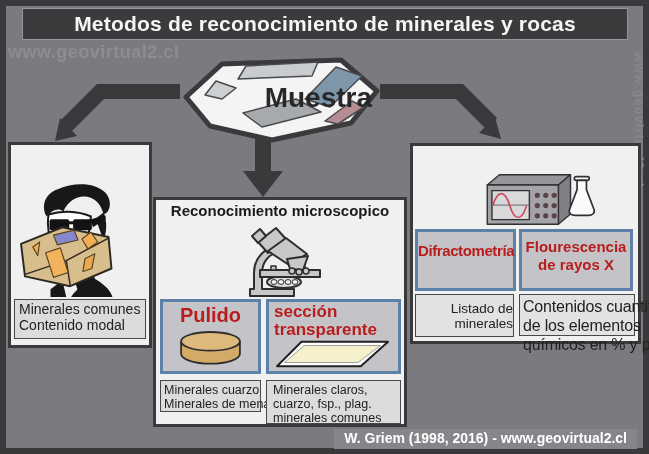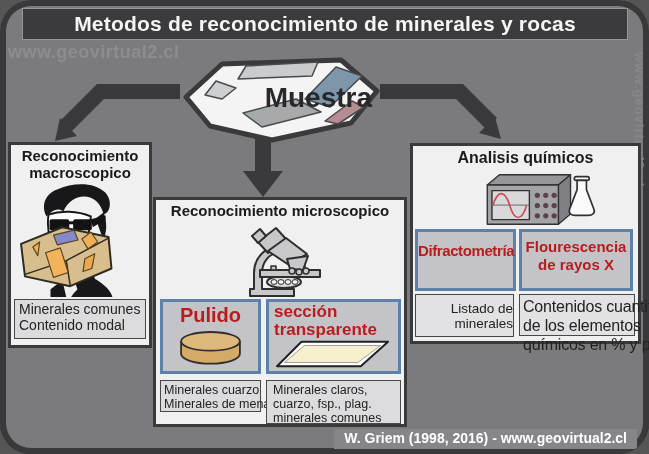--- a/index.html
+++ b/index.html
@@ -1,21 +1,20 @@
 <!DOCTYPE html>
 <html><head>
 <meta charset="utf-8">
 <style>
   html,body{margin:0;padding:0;background:#555;}
   *{box-sizing:border-box;font-family:"Liberation Sans",sans-serif;}
   .stage{
     position:relative;width:649px;height:454px;overflow:hidden;
     background:#7b7b7f;
     box-shadow:inset 0 0 0 6px #39393b, inset 0 -3px 0 #1c1c1e;
-    border-radius:31px;
   }
   .titlebar{
     position:absolute;left:22px;top:8px;width:606px;height:32px;
     background:#3b3b3d;border:1px solid #96969a;
     color:#f5f5f5;font-size:21px;font-weight:bold;
     text-align:center;line-height:29px;letter-spacing:.2px;
   }
   .wm-top{
     position:absolute;left:8px;top:42px;
     font-size:18px;font-weight:bold;color:#8d8d91;letter-spacing:.5px;
@@ -73,22 +72,20 @@
       <polygon points="205,95 216,81 236,88 222,99" fill="#ccd0d3"></polygon>
       <polygon points="238,79 246,66 318,62 312,76" fill="#c9cccf"></polygon>
       <polygon points="305,99 336,67 362,76 330,107" fill="#7e96aa"></polygon>
       <polygon points="325,121 352,101 364,107 338,124" fill="#b68d93"></polygon>
       <polygon points="243,113 296,99 321,112 262,127" fill="#a7aaad"></polygon>
     </g>
   </svg>
   <div class="muestra">Muestra</div>
 
   <div class="panel" style="left:8px;top:142px;width:144px;height:206px;">
-    <div class="ptitle pre">Reconocimiento
-macroscopico</div>
     <svg class="icon-abs" style="left:6px;top:38px;" width="128" height="116" viewBox="0 0 130 118">
       <path d="M42,6 C28,10 24,24 30,34 C36,27 42,25 47,29 C52,17 64,11 75,15 C82,18 86,24 88,32 C95,30 97,18 90,10 C78,-2 56,0 42,6 Z" fill="#18181a"></path>
       <path d="M88,30 C92,40 91,50 88,58 C84,48 82,42 80,36 Z" fill="#18181a"></path>
       <path d="M32,32 C30,46 33,58 40,66 C47,74 57,76 63,71 C70,65 74,50 75,34 C61,28 44,28 32,32 Z" fill="#fcfcfd" stroke="#18181a" stroke-width="2"></path>
       <path d="M63,72 C70,80 77,90 81,102 L62,110 C58,96 52,86 46,80 Z" fill="#18181a"></path>
       <path d="M80,98 C90,104 95,110 97,116 L55,116 C60,108 68,102 80,98 Z" fill="#18181a"></path>
       <path d="M34,108 L46,99 L50,116 L34,116 Z" fill="#18181a"></path>
       <g fill="#131315">
         <rect x="33" y="37" width="20" height="11" rx="2"></rect>
         <rect x="57" y="37" width="19" height="11" rx="2"></rect>
@@ -155,21 +152,20 @@
     </div>
 
     <div class="result pre" style="left:4px;top:180px;width:101px;height:32px;font-size:12.5px;padding:2px 3px;">Minerales cuarzo
 Minerales de mena</div>
     <div class="result pre" style="left:110px;top:180px;width:135px;height:44px;font-size:12.5px;padding:2px 6px;">Minerales claros,
 cuarzo, fsp., plag.
 minerales comunes</div>
   </div>
 
   <div class="panel" style="left:410px;top:143px;width:231px;height:201px;">
-    <div class="ptitle" style="font-size:16px;">Analisis químicos</div>
     <svg class="icon-abs" style="left:64px;top:24px;" width="130" height="58" viewBox="0 0 125 62">
       <g stroke="#313133" stroke-linejoin="round">
         <polygon points="4,16 17,5 93,5 80,16" fill="#96969a" stroke-width="1.5"></polygon>
         <polygon points="80,16 93,5 93,47 80,58" fill="#808084" stroke-width="1.5"></polygon>
         <rect x="4" y="16" width="76" height="42" fill="#a4a4a8" stroke-width="1.5"></rect>
         <rect x="9" y="22" width="40" height="31" fill="#d9d9db" stroke-width="1.5"></rect>
       </g>
       <path d="M9,37.5 H49" stroke="#606064" stroke-width="1"></path>
       <path d="M10,38 C15,21 23,21 28,38 C33,55 41,55 46,38" fill="none" stroke="#cb4d57" stroke-width="1.8"></path>
       <g fill="#5d4148">

